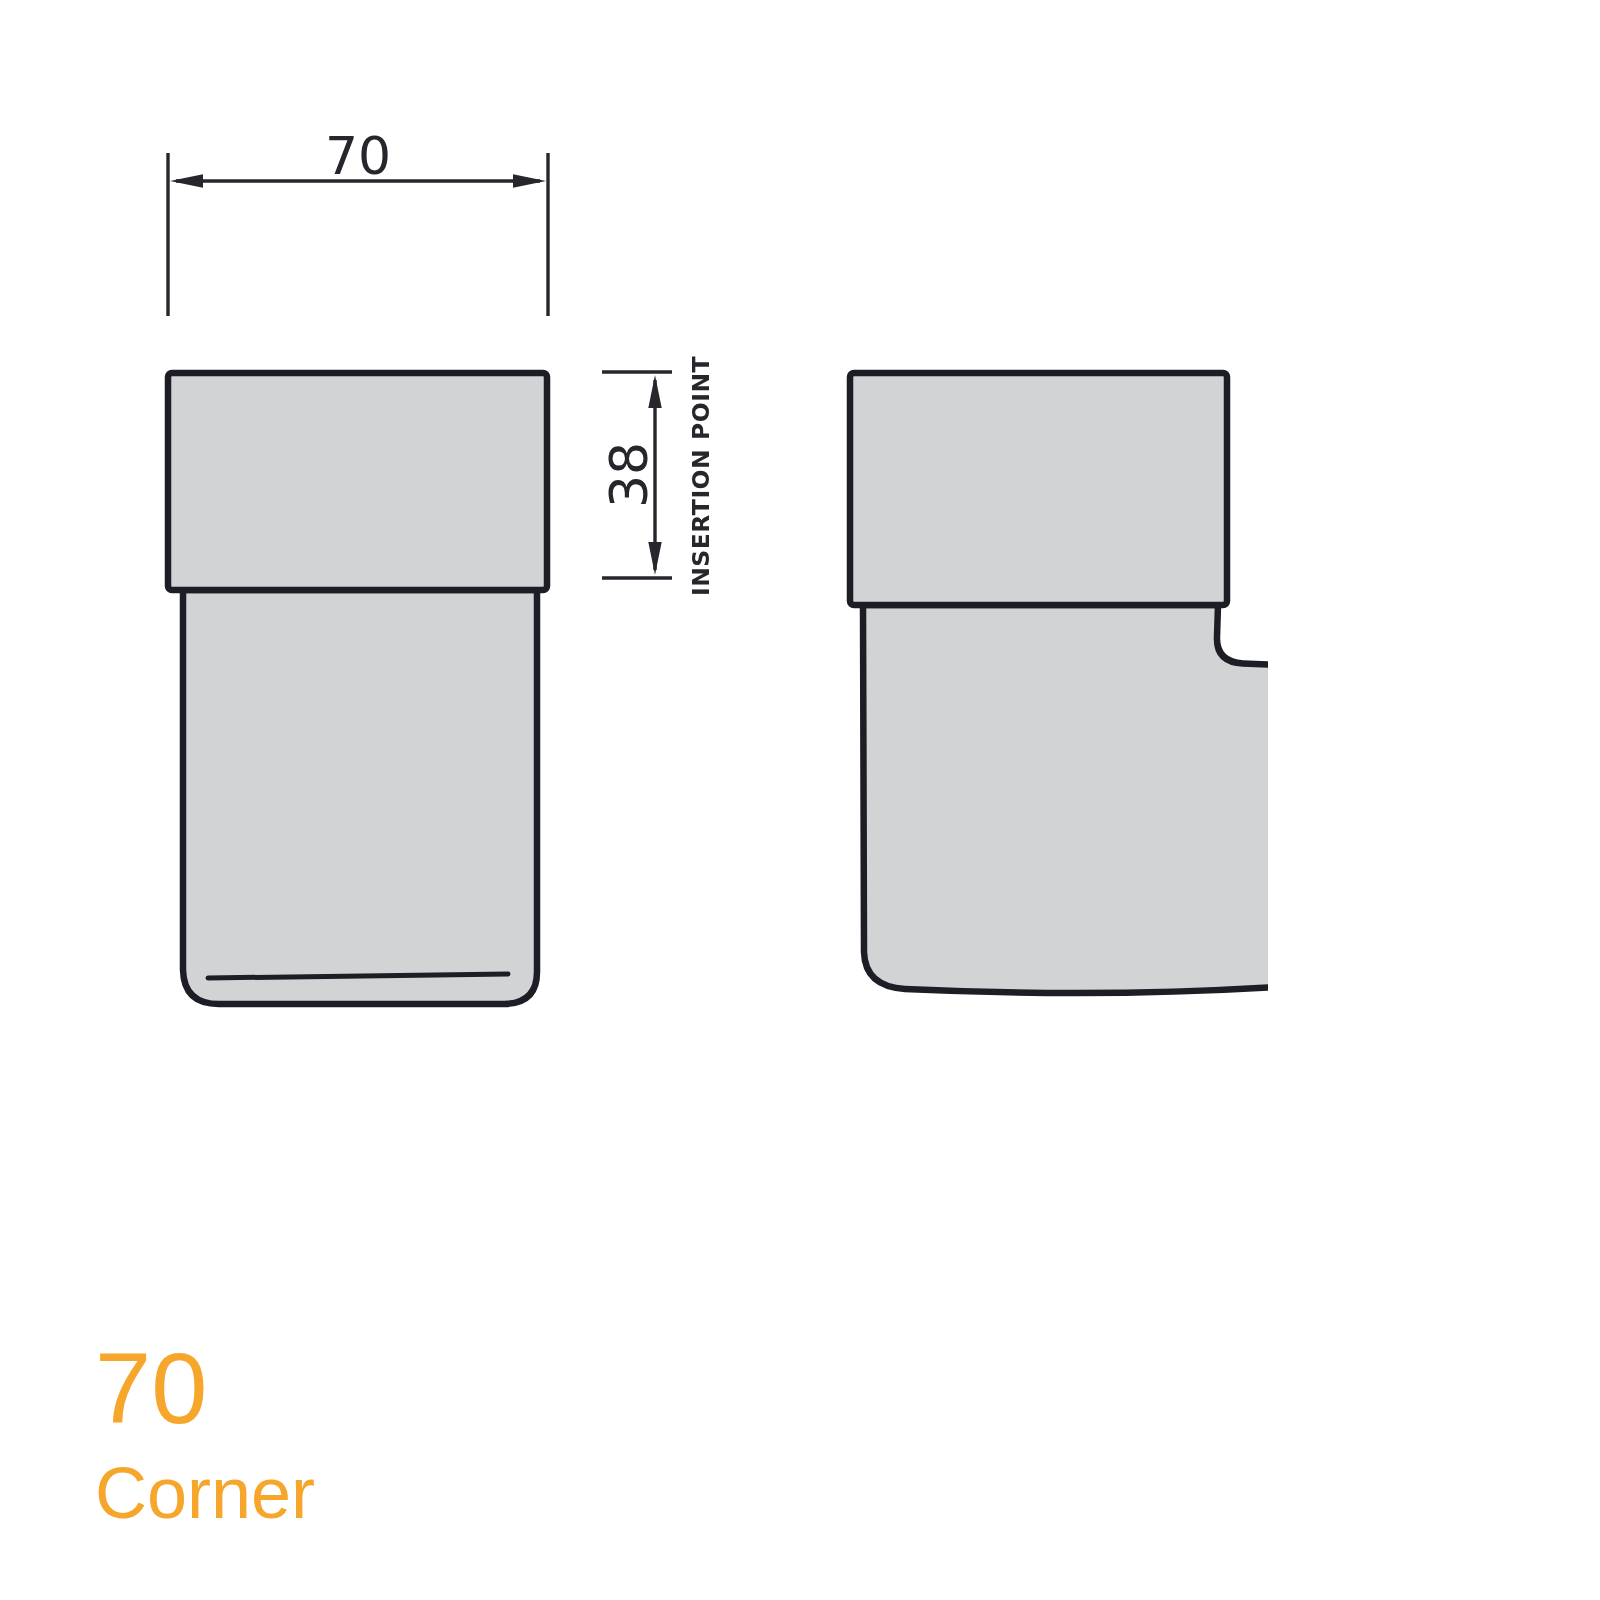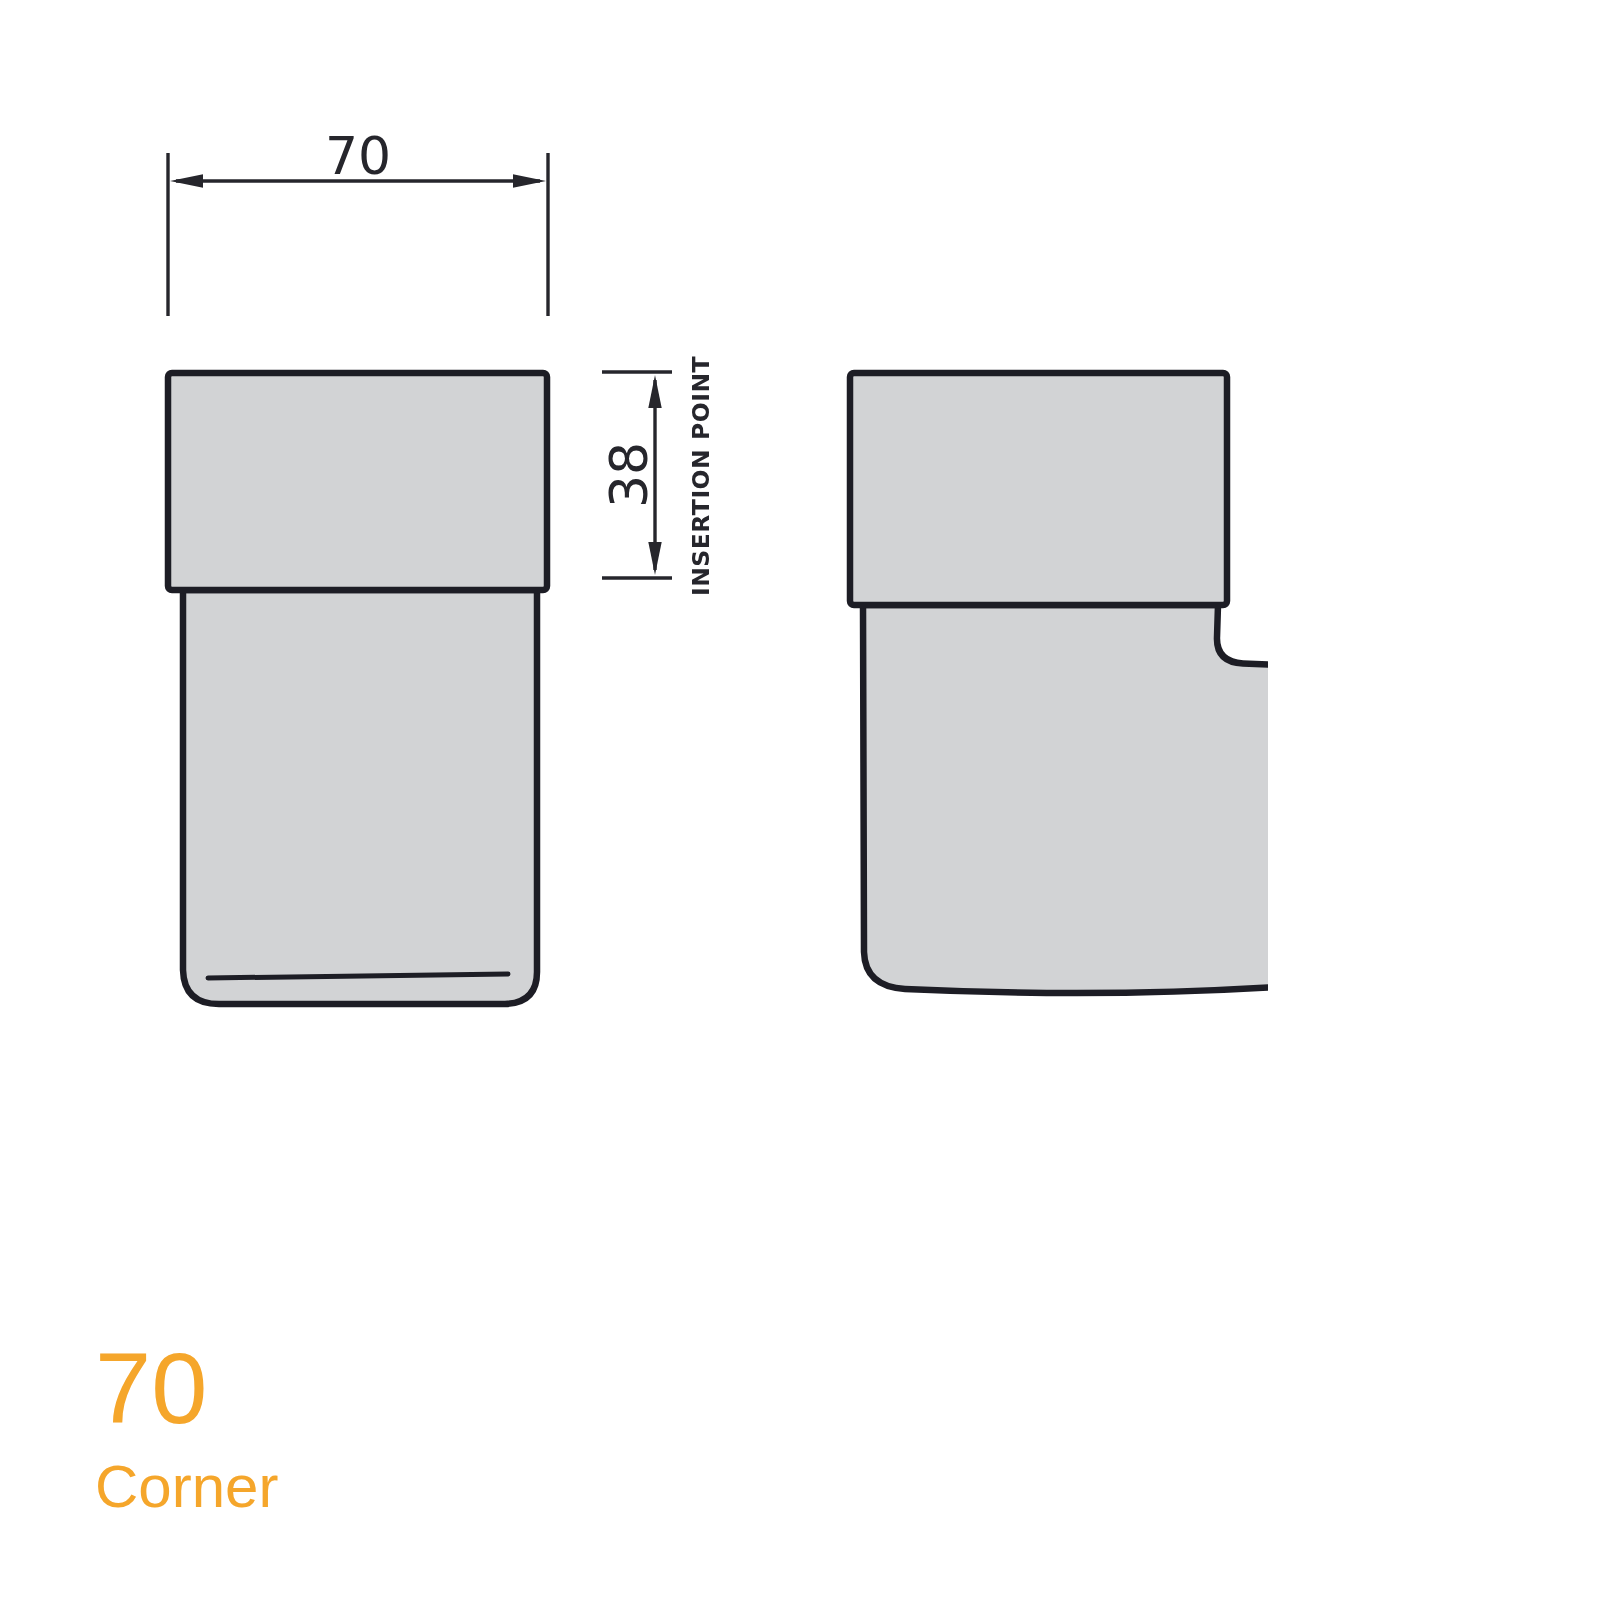--- a/index.html
+++ b/index.html
@@ -61,21 +61,21 @@
     font-family:"Liberation Sans", sans-serif;
     font-weight:400;
   }
   .product-title .line1{
     display:block;
     font-size:101px;
     line-height:1.0;
   }
   .product-title .line2{
     display:block;
-    font-size:60px;
+    font-size:72px;
     line-height:1.0;
     margin-top:18px;
   }
 </style>
 </head>
 <body>
 
 <div class="stage">
 
   <svg width="1600" height="1600" viewBox="0 0 1600 1600">

